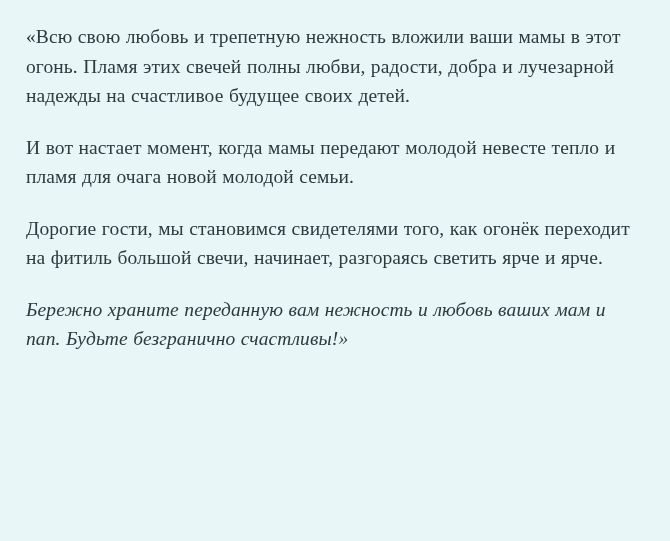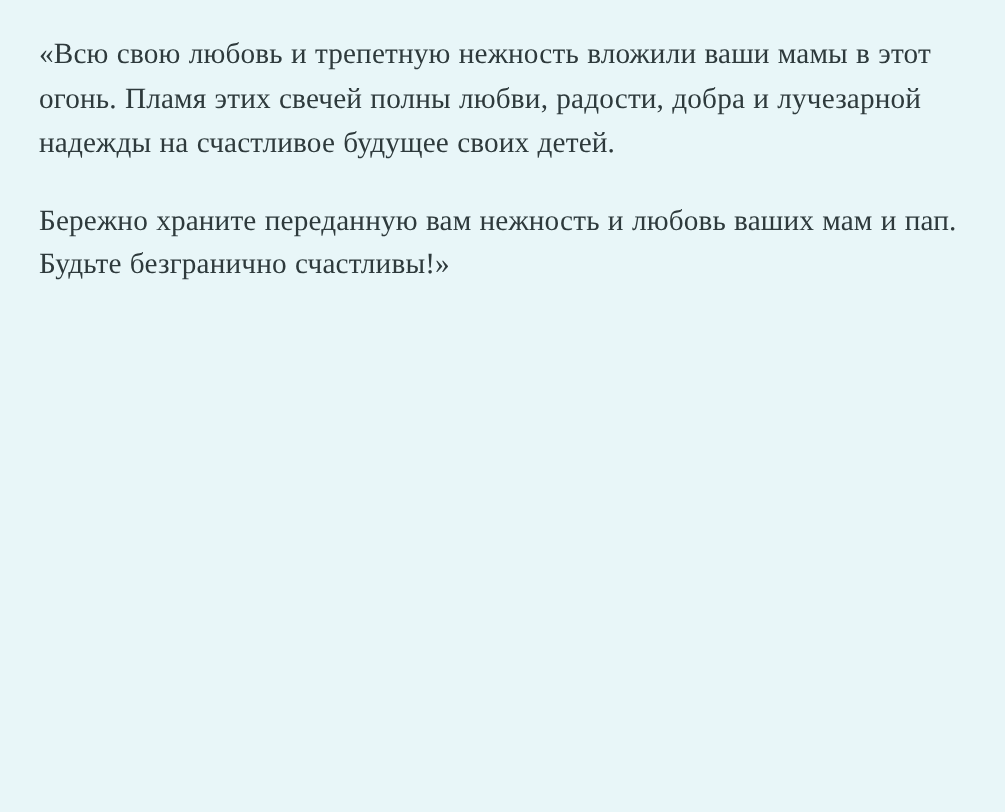--- a/index.html
+++ b/index.html
@@ -27,21 +27,24 @@
     font-size: 19.5px;
     line-height: 29.5px;
     letter-spacing: 0.1px;
     color: #2e3a3c;
     margin: 0 0 22px 0;
     text-align: left;
     word-spacing: 0.5px;
   }
   .para:last-child {
     margin-bottom: 0;
+    font-style: italic;
   }
 </style>
 </head>
 <body>
 
 <div class="page">
   <p class="para">«Всю свою любовь и трепетную нежность вложили ваши мамы в этот огонь. Пламя этих свечей полны любви, радости, добра и лучезарной надежды на счастливое будущее своих детей.</p>
+  <p class="para">И вот настает момент, когда мамы передают молодой невесте тепло и пламя для очага новой молодой семьи.</p>
+  <p class="para">Дорогие гости, мы становимся свидетелями того, как огонёк переходит на фитиль большой свечи, начинает, разгораясь светить ярче и ярче.</p>
   <p class="para">Бережно храните переданную вам нежность и любовь ваших мам и пап. Будьте безгранично счастливы!»</p>
 </div>
 
 </body></html>

